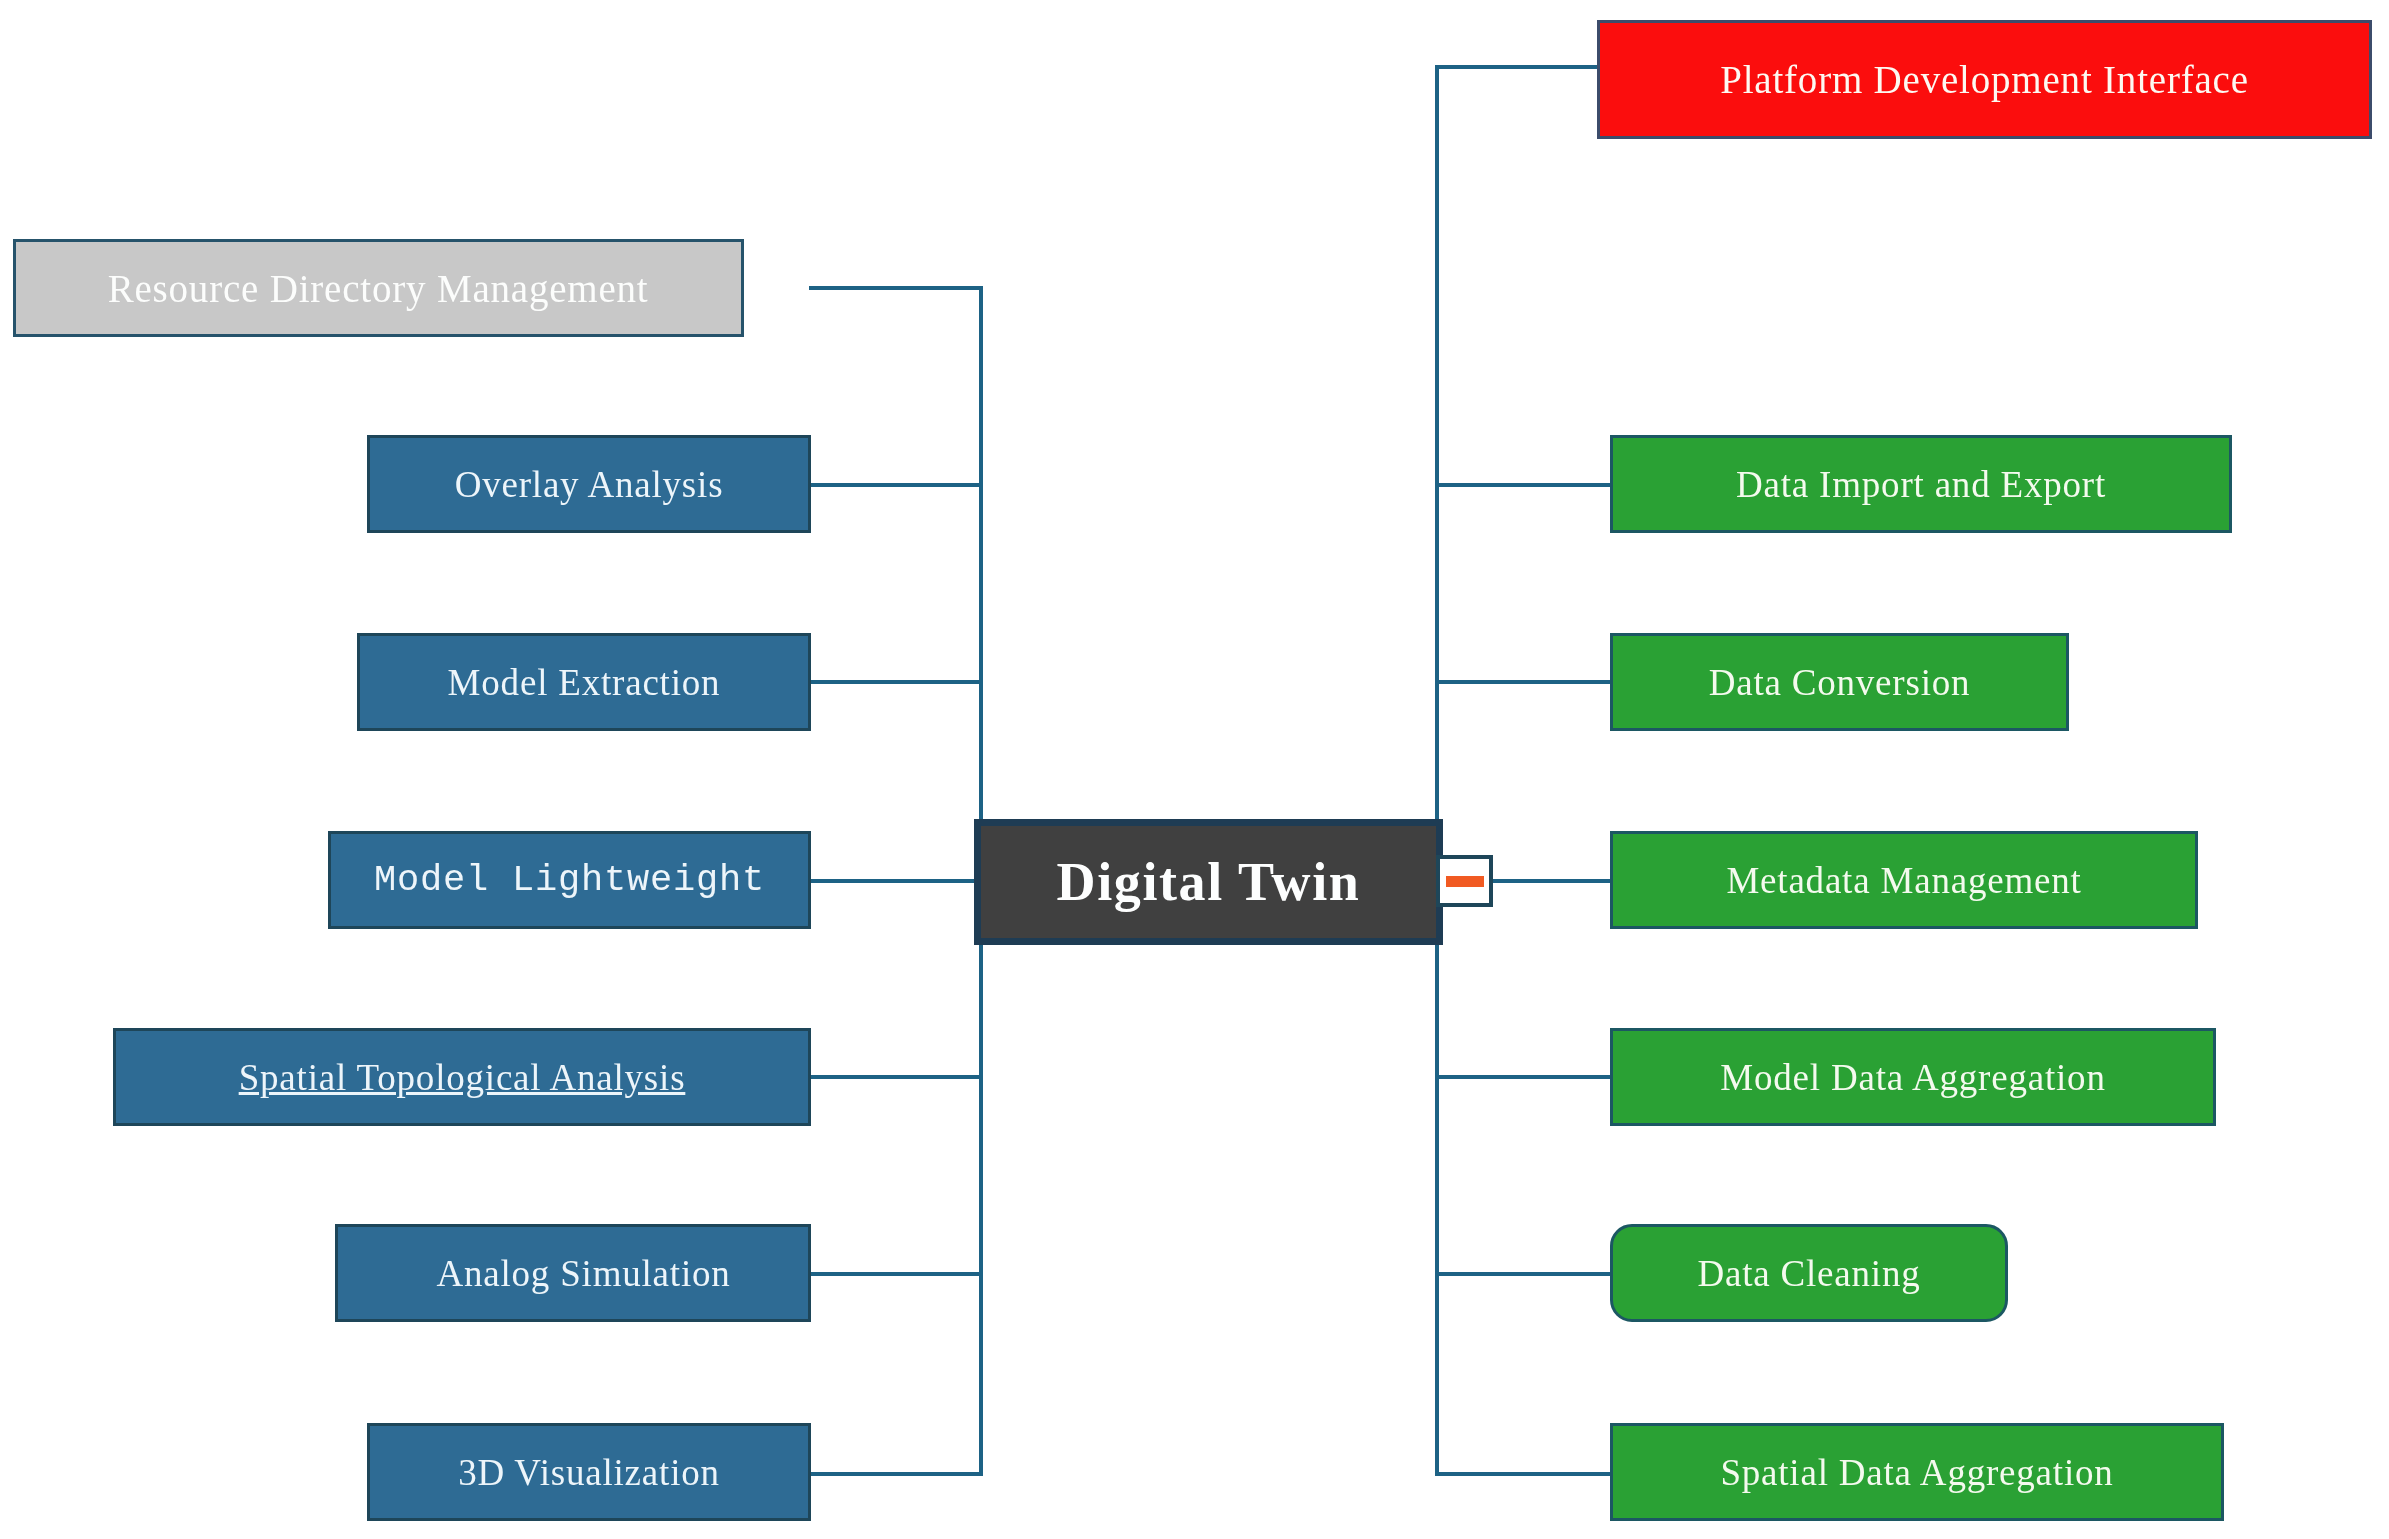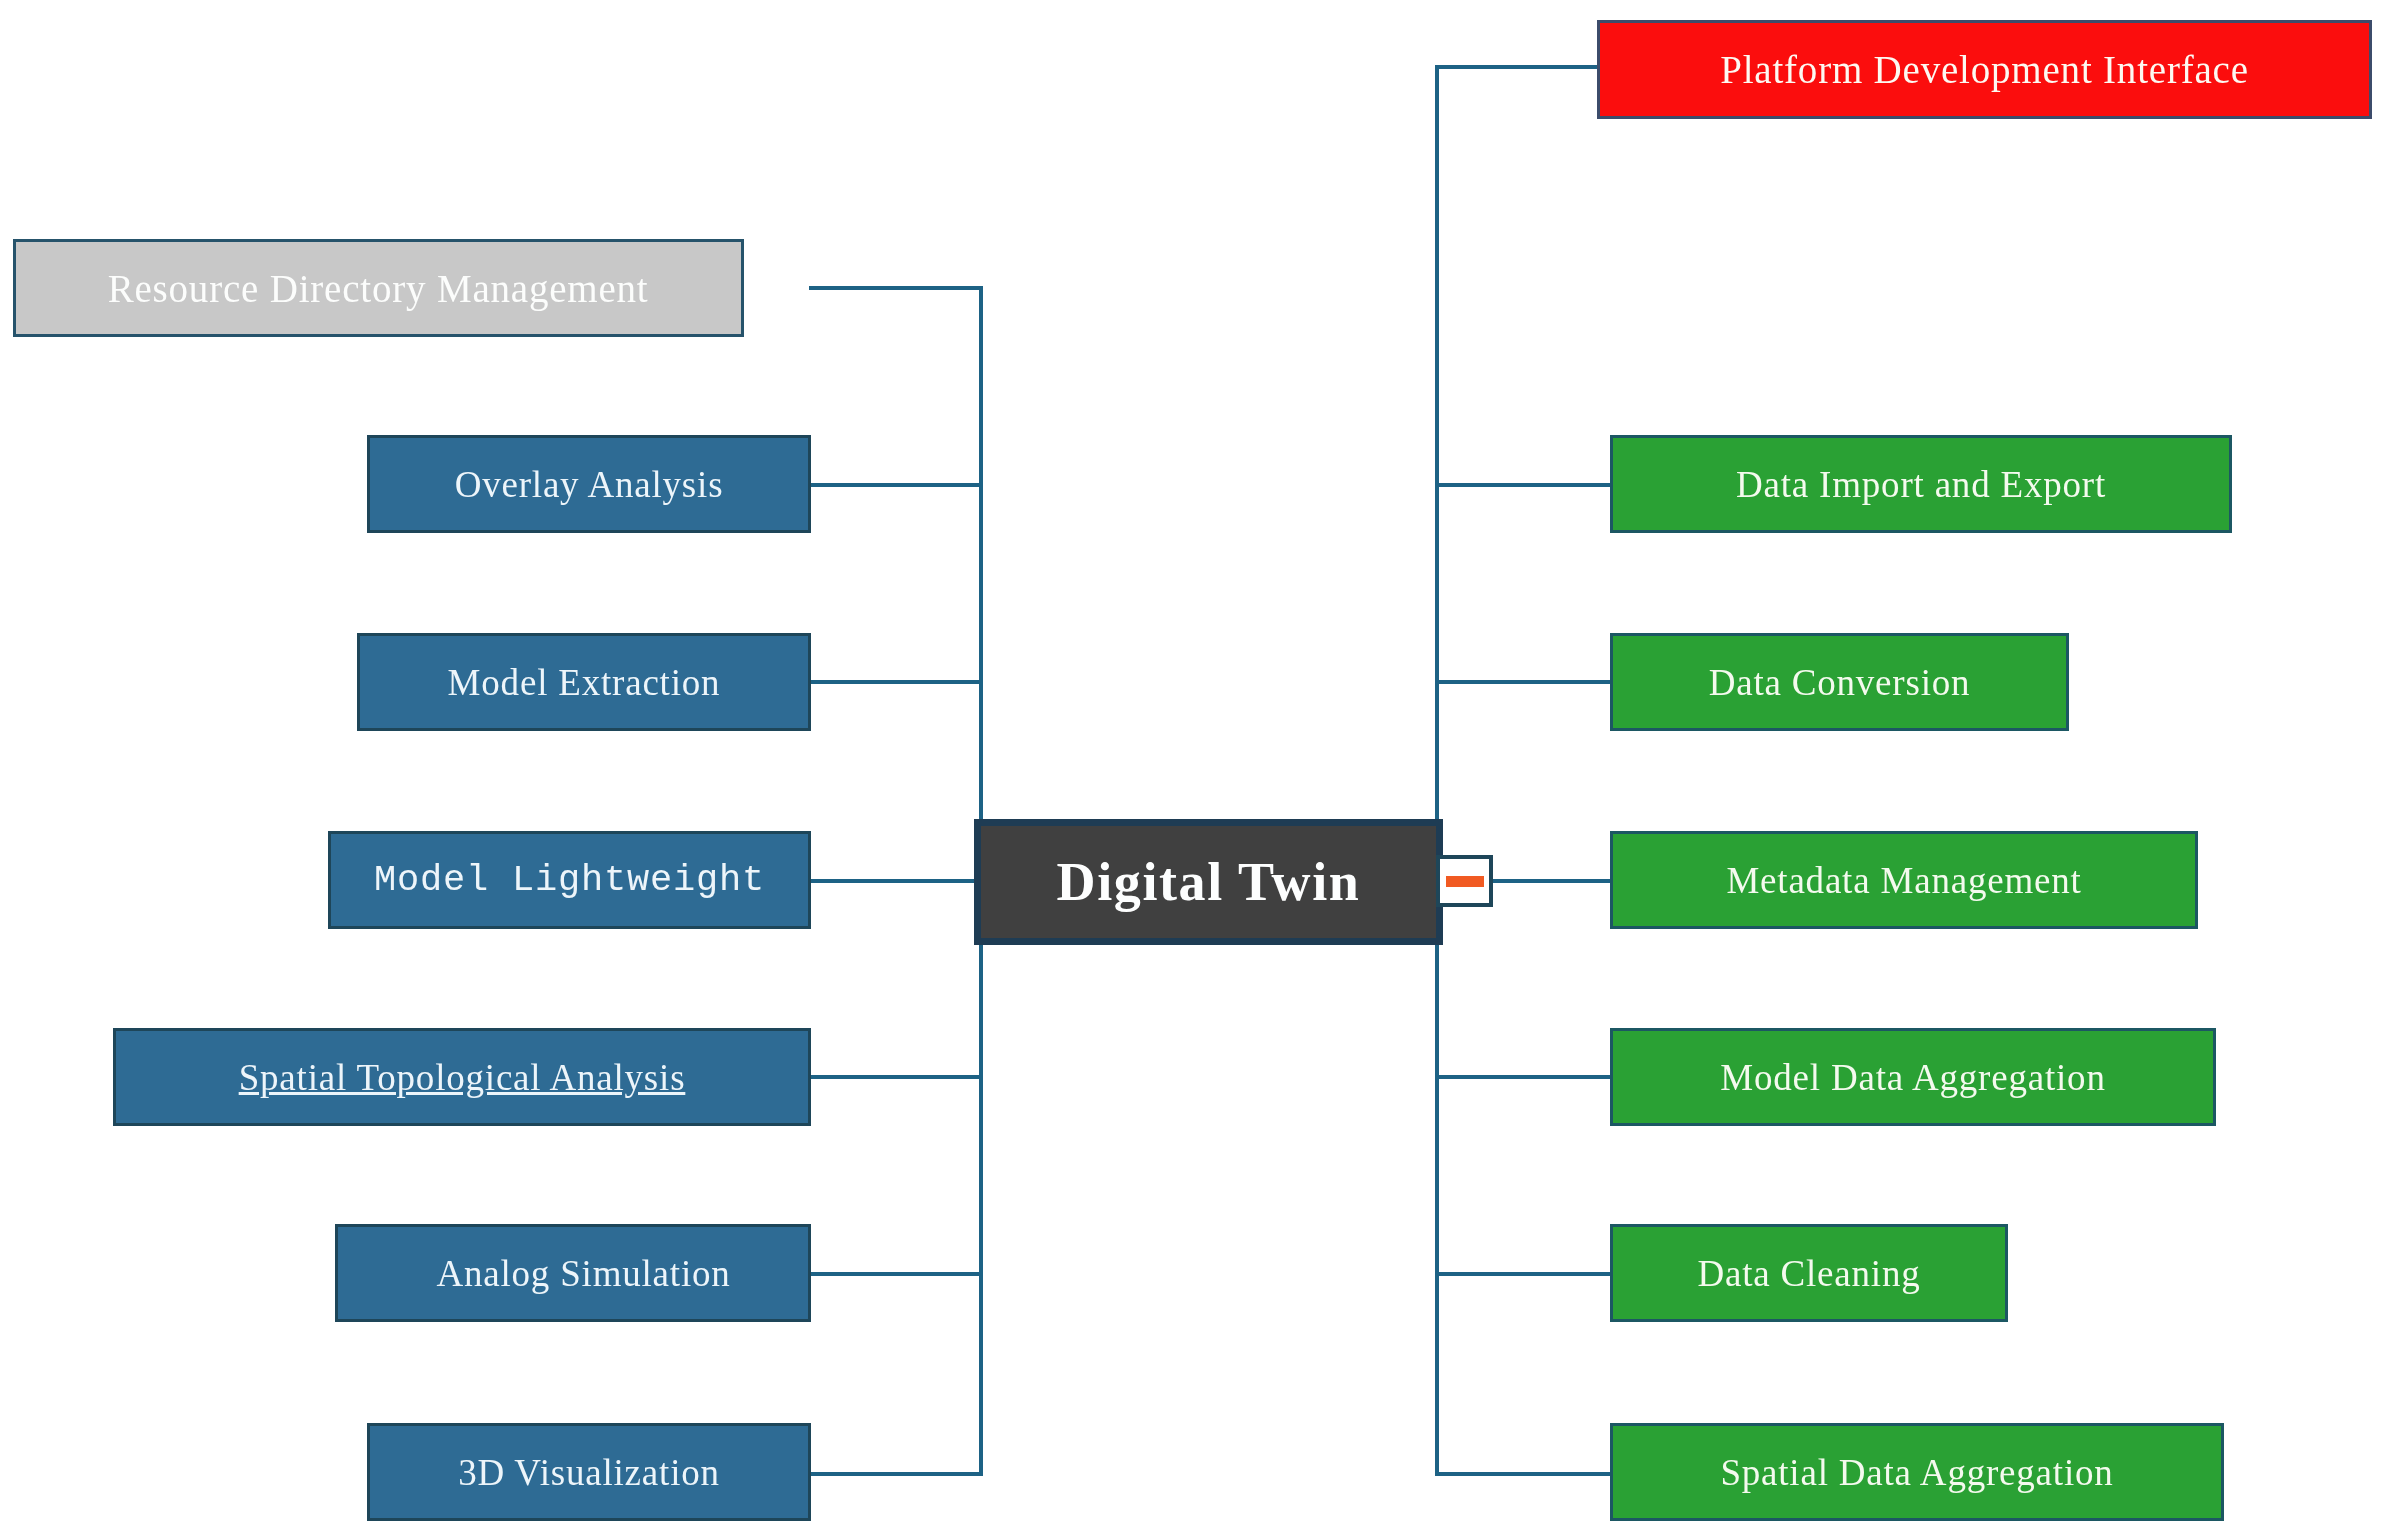--- a/index.html
+++ b/index.html
@@ -98,36 +98,36 @@
   <div class="node blue" style="left:113px; top:1028px; width:698px; height:98px;text-decoration:underline;">
     <span>Spatial Topological Analysis</span>
   </div>
   <div class="node blue" style="left:335px; top:1224px; width:476px; height:98px;padding-left:21px;">
     <span>Analog Simulation</span>
   </div>
   <div class="node blue" style="left:367px; top:1423px; width:444px; height:98px;">
     <span>3D Visualization</span>
   </div>
 
-  <div class="node red" style="left:1597px; top:19.7px; width:775px; height:99px; font-size:39px;">
+  <div class="node red" style="left:1597px; top:19.7px; width:775px; height:119px; font-size:39px;">
     <span>Platform Development Interface</span>
   </div>
   <div class="node green" style="left:1610px; top:435px; width:622px; height:98px;">
     <span>Data Import and Export</span>
   </div>
   <div class="node green" style="left:1610px; top:633px; width:459px; height:98px;">
     <span>Data Conversion</span>
   </div>
   <div class="node green" style="left:1610px; top:831px; width:588px; height:98px;">
     <span>Metadata Management</span>
   </div>
   <div class="node green" style="left:1610px; top:1028px; width:606px; height:98px;">
     <span>Model Data Aggregation</span>
   </div>
-  <div class="node green" style="left:1610px; top:1224px; width:398px; height:98px;">
+  <div class="node green" style="left:1610px; top:1224px; width:398px; height:98px;border-radius:22px;">
     <span>Data Cleaning</span>
   </div>
   <div class="node green" style="left:1610px; top:1423px; width:614px; height:98px;">
     <span>Spatial Data Aggregation</span>
   </div>
 
   <div class="node center" style="left:974px; top:819px; width:469px; height:126px;">
     <span>Digital Twin</span>
   </div>
 

